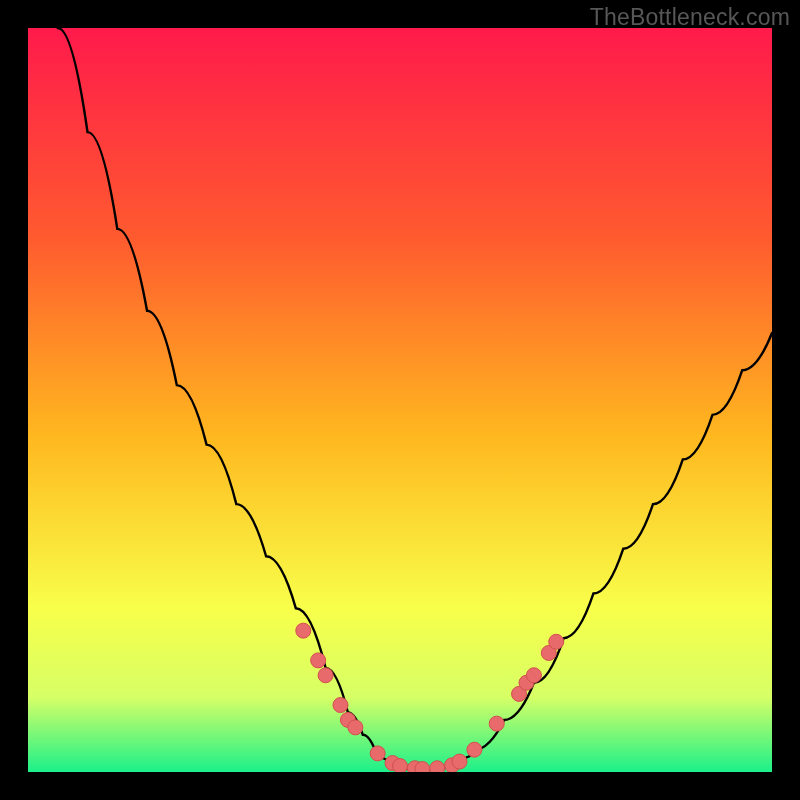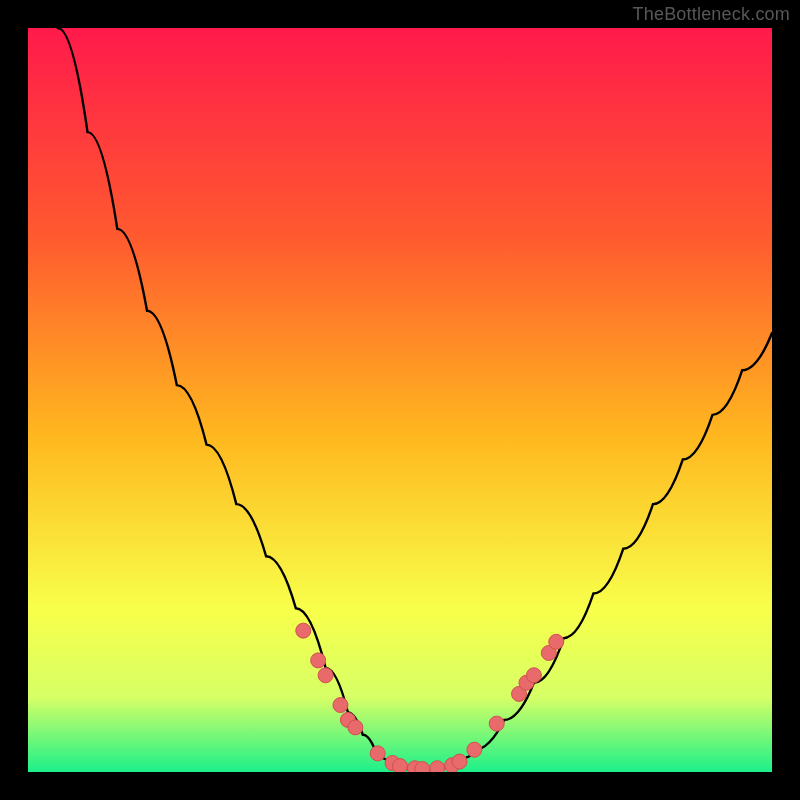--- a/index.html
+++ b/index.html
@@ -24,21 +24,21 @@
     left: 0;
     top: 0;
     width: 744px;
     height: 744px;
   }
   .watermark {
     position: absolute;
     top: 4px;
     right: 10px;
     color: #575757;
-    font-size: 18px;
+    font-size: 23px;
     font-weight: 500;
     letter-spacing: 0.2px;
     user-select: none;
   }
   svg { display: block; }
 </style>
 </head>
 <body>
 
 <div class="frame">

